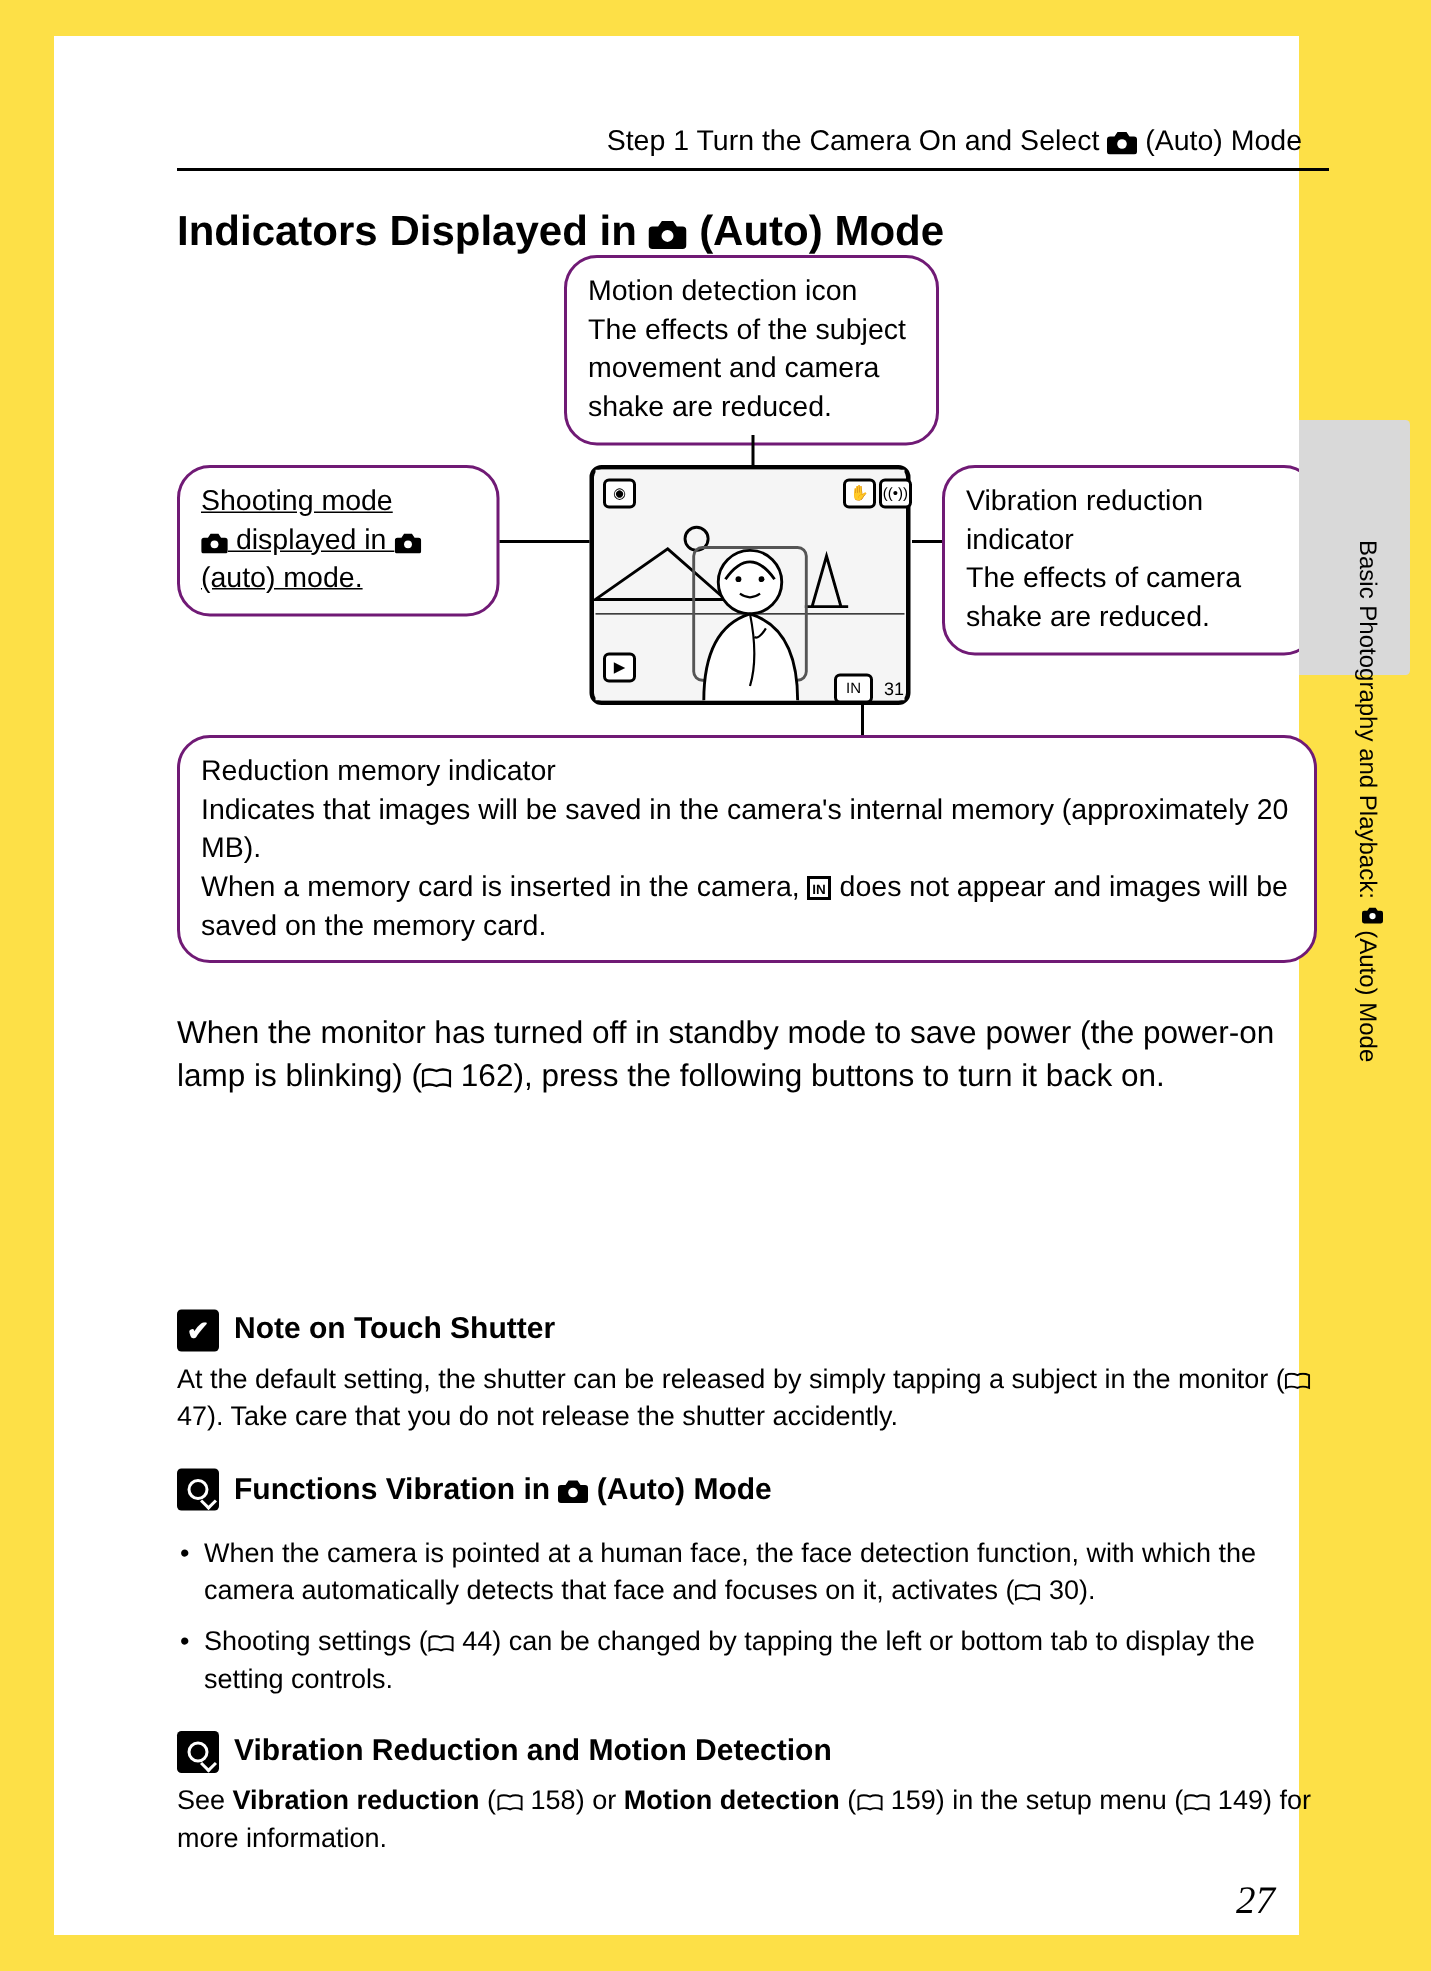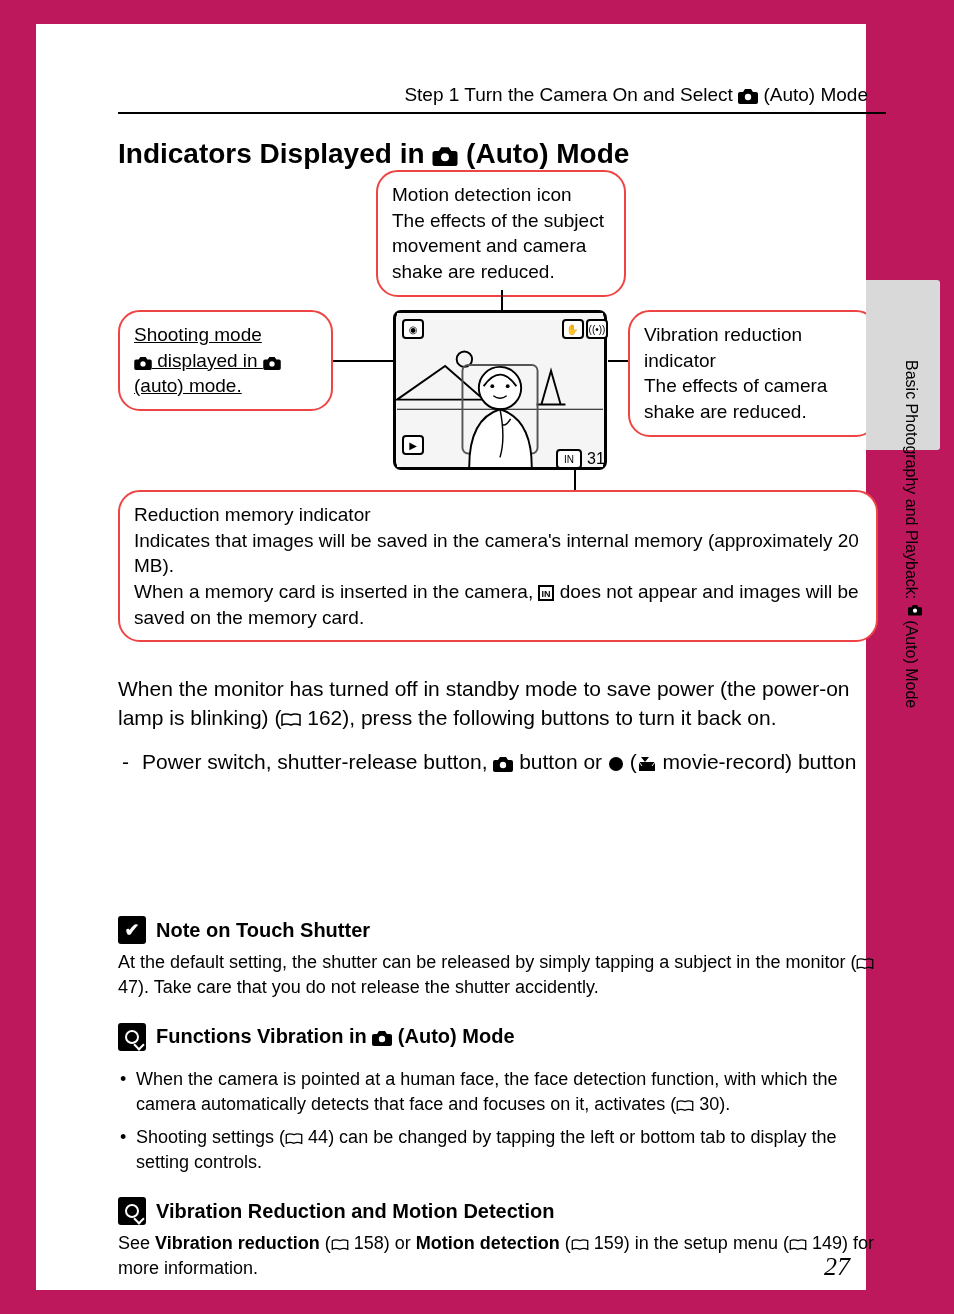--- a/index.html
+++ b/index.html
@@ -7,21 +7,21 @@
     background: #d9d9d9;
     font-family: "Segoe UI", "Helvetica Neue", Arial, sans-serif;
     width: 954px;
     height: 1314px;
     position: relative;
   }
   .page {
     position: absolute;
     left: 0; top: 0;
     width: 954px; height: 1314px;
-    background: #be185d;
+    background: #fde047;
   }
   .paper {
     position: absolute;
     left: 36px; top: 24px;
     width: 830px; height: 1266px;
     background: #fff;
   }
   .content {
     position: absolute;
     left: 82px; top: 60px;
@@ -43,21 +43,21 @@
     font-weight: bold;
     color: #000;
   }
   .diagram {
     position: relative;
     width: 760px;
     height: 490px;
   }
   .box {
     position: absolute;
-    border: 2px solid #ef4444;
+    border: 2px solid #701a75;
     border-radius: 22px;
     background: #fff;
     padding: 10px 14px;
     font-size: 19px;
     line-height: 1.35;
   }
   .box-motion { left: 258px; top: 0; width: 250px; }
   .box-shoot  { left: 0;   top: 140px; width: 215px; text-decoration: underline; }
   .box-vr     { left: 510px; top: 140px; width: 250px; }
   .box-mem    { left: 0;   top: 320px; width: 760px; }
@@ -80,21 +80,21 @@
     width:22px;height:20px;border:2px solid #000;border-radius:4px;
     background:#fff;
     display:flex;align-items:center;justify-content:center;
     font-size:10px;
   }
   .ic-mode { left:6px; top:6px; }
   .ic-md   { left:166px; top:6px; }
   .ic-vr   { left:190px; top:6px; }
   .ic-play { left:6px; top:122px; }
   .ic-in   { left:160px; top:136px; width:26px; }
-  .ic-num  { left:190px; top:136px; width:20px; border:none;background:transparent;font-size:16px;}
+  .ic-num  { left:190px; top:136px; width:20px; border:none;background:transparent;font-size:12px;}
 
   .body-text { font-size: 21px; line-height: 1.4; margin-top: 14px; }
   .bullet { padding-left: 24px; position: relative; }
   .bullet::before { content:"-"; position:absolute; left:4px; }
 
   .note {
     margin-top: 140px;
   }
   .note-head {
     display:flex; align-items:center; gap:10px;
@@ -222,31 +222,20 @@
               <text x="8" y="12" text-anchor="middle" font-size="9" font-family="Arial" font-weight="bold">IN</text>
             </svg><span> does not appear and images will be saved on the memory card.</span>
         </div>
       </div>
 
       <div class="body-text">
         <span>When the monitor has turned off in standby mode to save power (the power-on lamp is blinking) (</span><svg class="book-inline" width="20" height="14" viewBox="0 0 20 14">
             <path d="M1 2 q4 -2 9 0 q4 -2 9 0 v10 q-5 -2 -9 0 q-5 -2 -9 0 z" fill="none" stroke="#000" stroke-width="1.5"></path>
           </svg><span> 162</span><span>), press the following buttons to turn it back on.</span>
       </div>
-      <div class="body-text bullet">
-        <span>Power switch, shutter-release button, </span><svg class="cam-inline" width="20" height="16" viewBox="0 0 20 16">
-            <path d="M2 4h3l2-3h6l2 3h3a2 2 0 0 1 2 2v8a2 2 0 0 1-2 2H2a2 2 0 0 1-2-2V6a2 2 0 0 1 2-2z" fill="#000"></path>
-            <circle cx="10" cy="9" r="3.2" fill="#fff"></circle>
-          </svg><span> button or </span><svg class="cam-inline" width="16" height="16" viewBox="0 0 16 16">
-            <circle cx="8" cy="8" r="7" fill="#000"></circle>
-          </svg><span> (</span><svg class="cam-inline" width="20" height="16" viewBox="0 0 20 16">
-            <path d="M4 1 l4 5 l4 -5 M2 6 h16 v9 h-16 z" fill="#000"></path>
-            <path d="M2 6 l3 4 M18 6 l-3 4" stroke="#fff" stroke-width="1"></path>
-          </svg><span> movie-record) button</span>
-      </div>
 
       <div class="note">
         <div class="note-head">
           <span class="icon-box icon-check"></span>
           <span>Note on Touch Shutter</span>
         </div>
         <div class="note-body">
           <span>At the default setting, the shutter can be released by simply tapping a subject in the monitor (</span><svg class="book-inline" width="18" height="12" viewBox="0 0 20 14">
               <path d="M1 2 q4 -2 9 0 q4 -2 9 0 v10 q-5 -2 -9 0 q-5 -2 -9 0 z" fill="none" stroke="#000" stroke-width="1.5"></path>
             </svg><span> 47</span><span>). Take care that you do not release the shutter accidently.</span>

